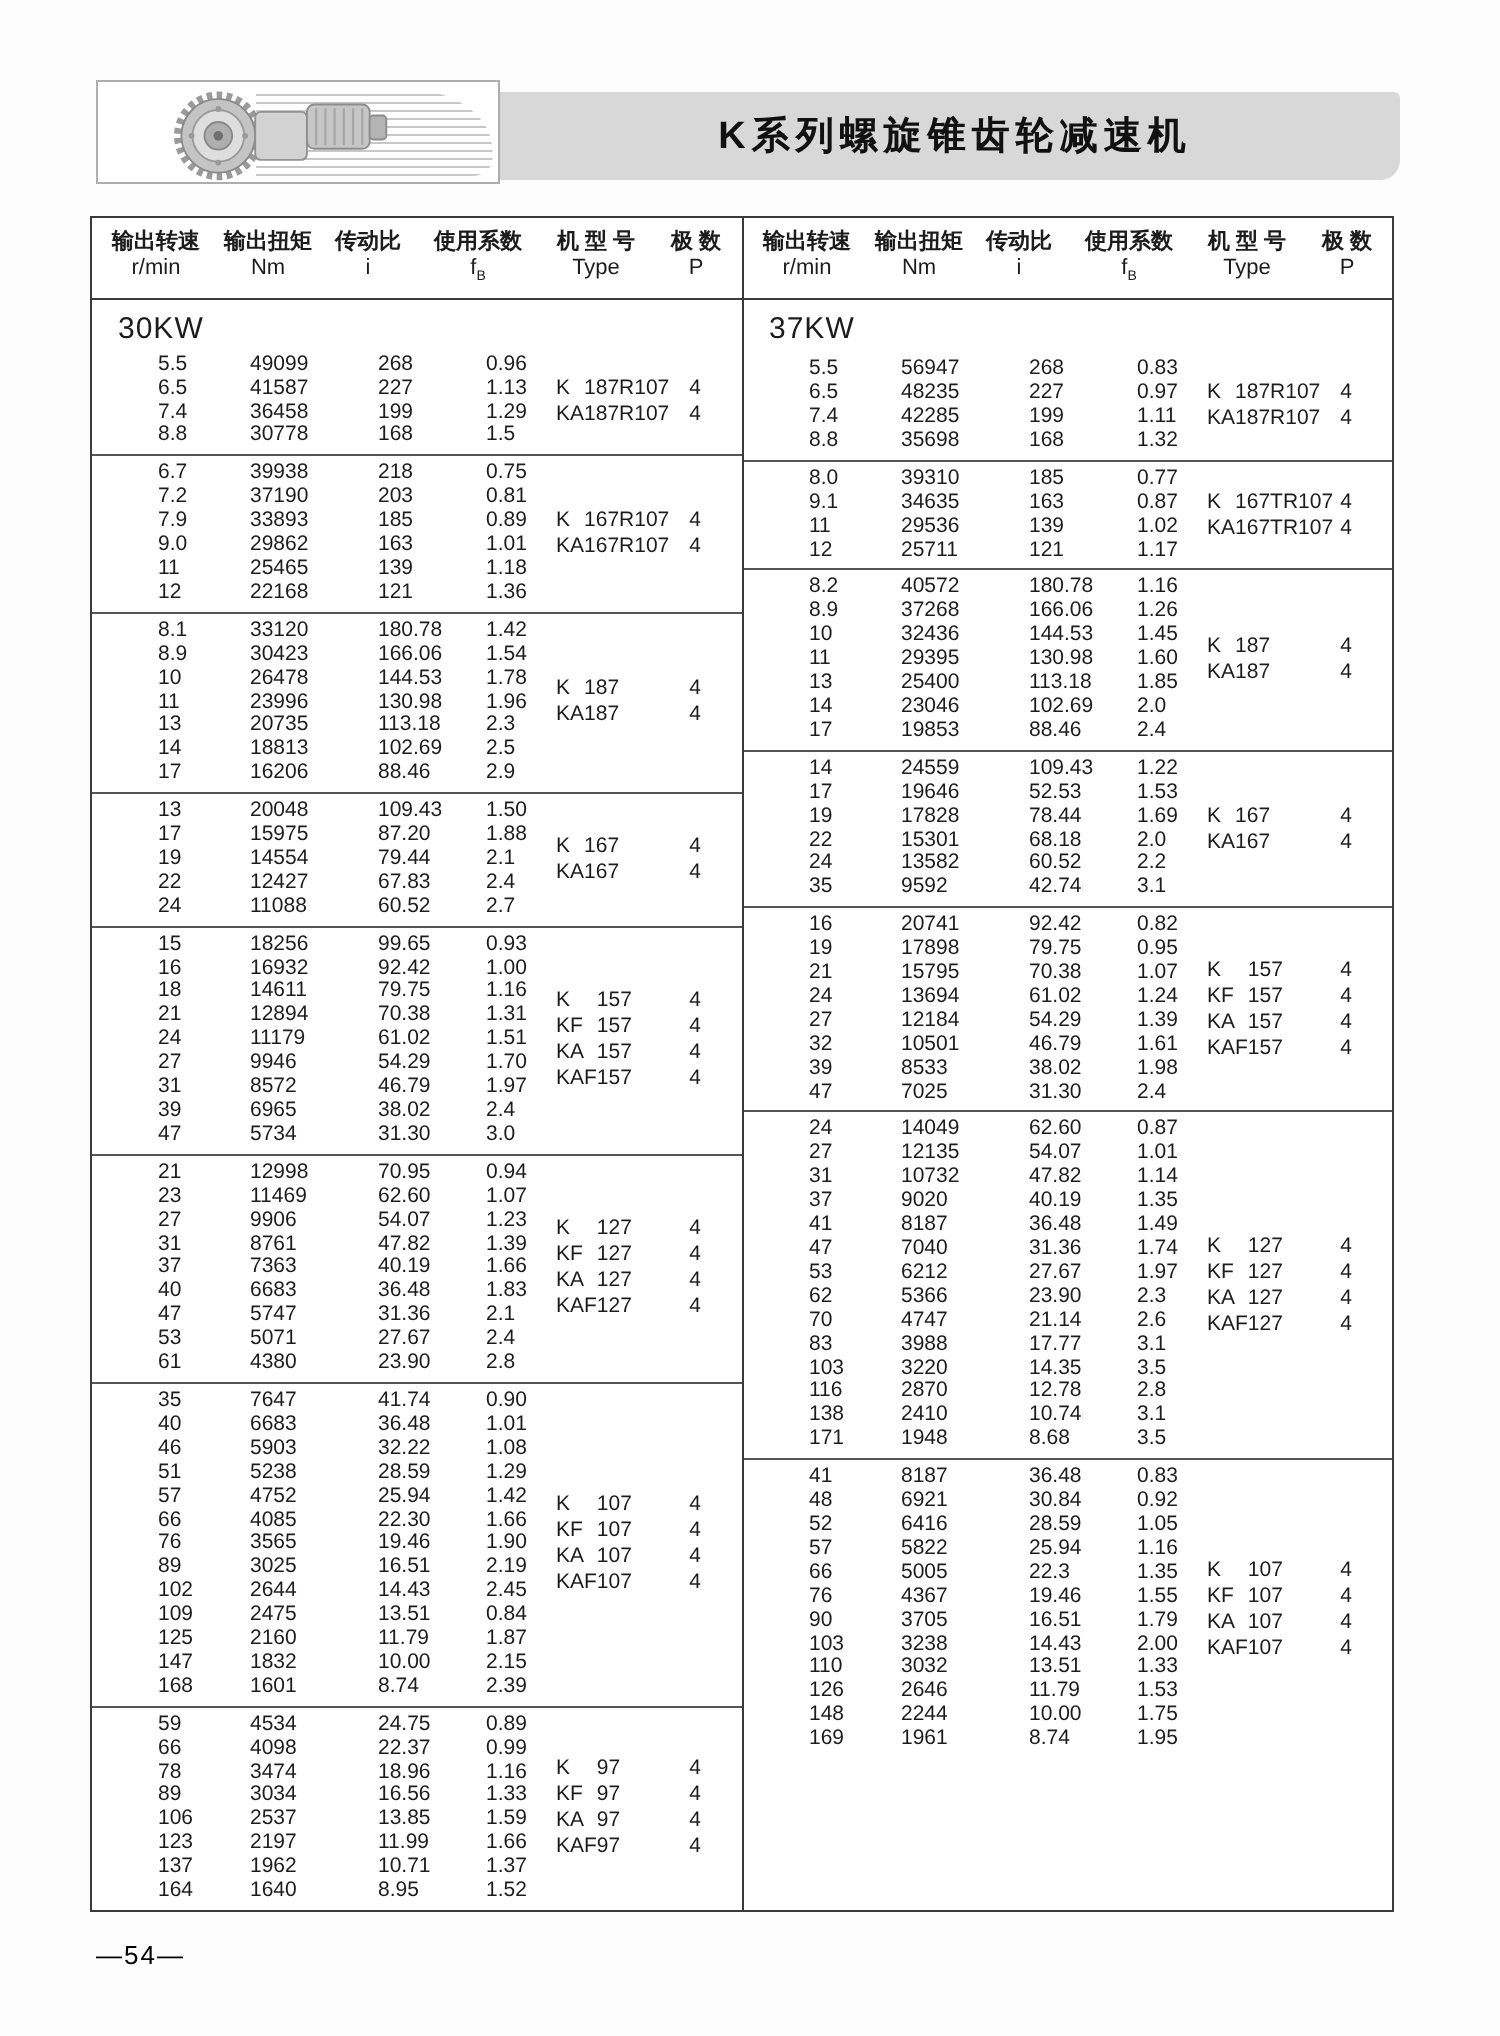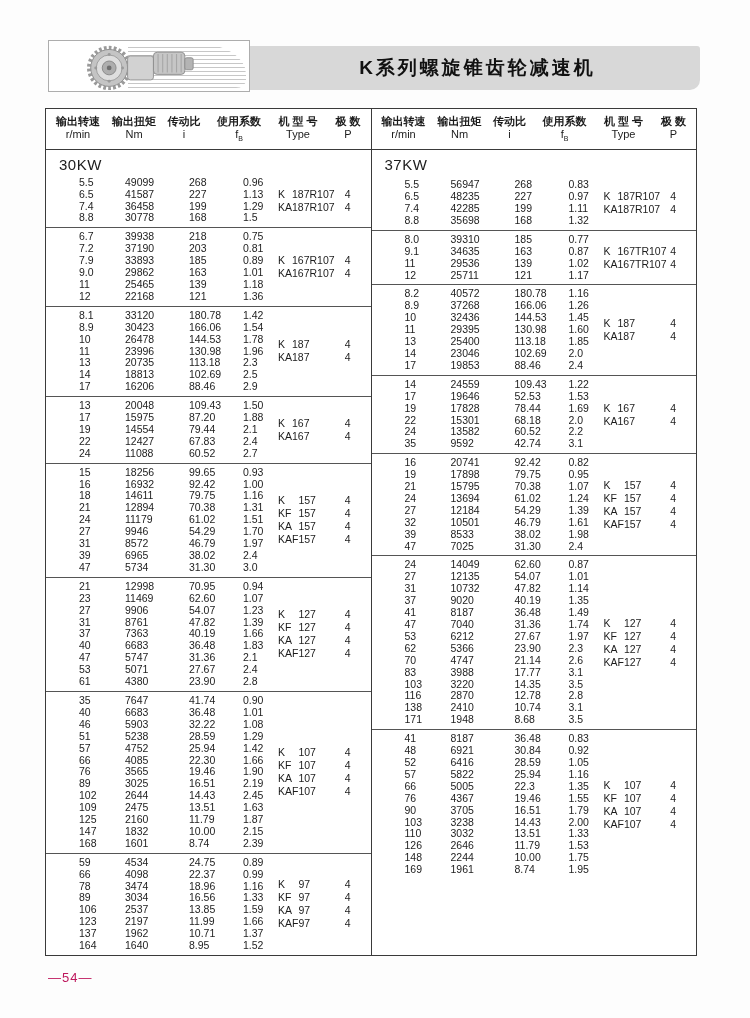--- a/index.html
+++ b/index.html
@@ -63,21 +63,21 @@
   }
   .types{
     position:absolute;top:3px;bottom:3px;left:232px;right:2px;
     display:grid;grid-template-columns:max-content max-content 1fr;
     align-content:center;font-size:10.5px;line-height:13px;
   }
   .type-entry{display:contents;}
   .type-poles{text-align:right;padding-right:18px;}
 
   .page-number{
-    position:absolute;left:48px;top:970px;font-size:13px;letter-spacing:1px;color:#be185d;
+    position:absolute;left:48px;top:970px;font-size:13px;letter-spacing:1px;color:#000000;
   }
 </style>
 </head>
 <body>
 
 <div class="page">
 
   <div class="header-band">
     <div class="band-title">K系列螺旋锥齿轮减速机</div>
   </div>
@@ -454,21 +454,21 @@
           <div class="num-row">
             <div>102</div>
             <div>2644</div>
             <div>14.43</div>
             <div>2.45</div>
           </div>
           <div class="num-row">
             <div>109</div>
             <div>2475</div>
             <div>13.51</div>
-            <div>1.63</div>
+            <div>0.84</div>
           </div>
           <div class="num-row">
             <div>125</div>
             <div>2160</div>
             <div>11.79</div>
             <div>1.87</div>
           </div>
           <div class="num-row">
             <div>147</div>
             <div>1832</div>

